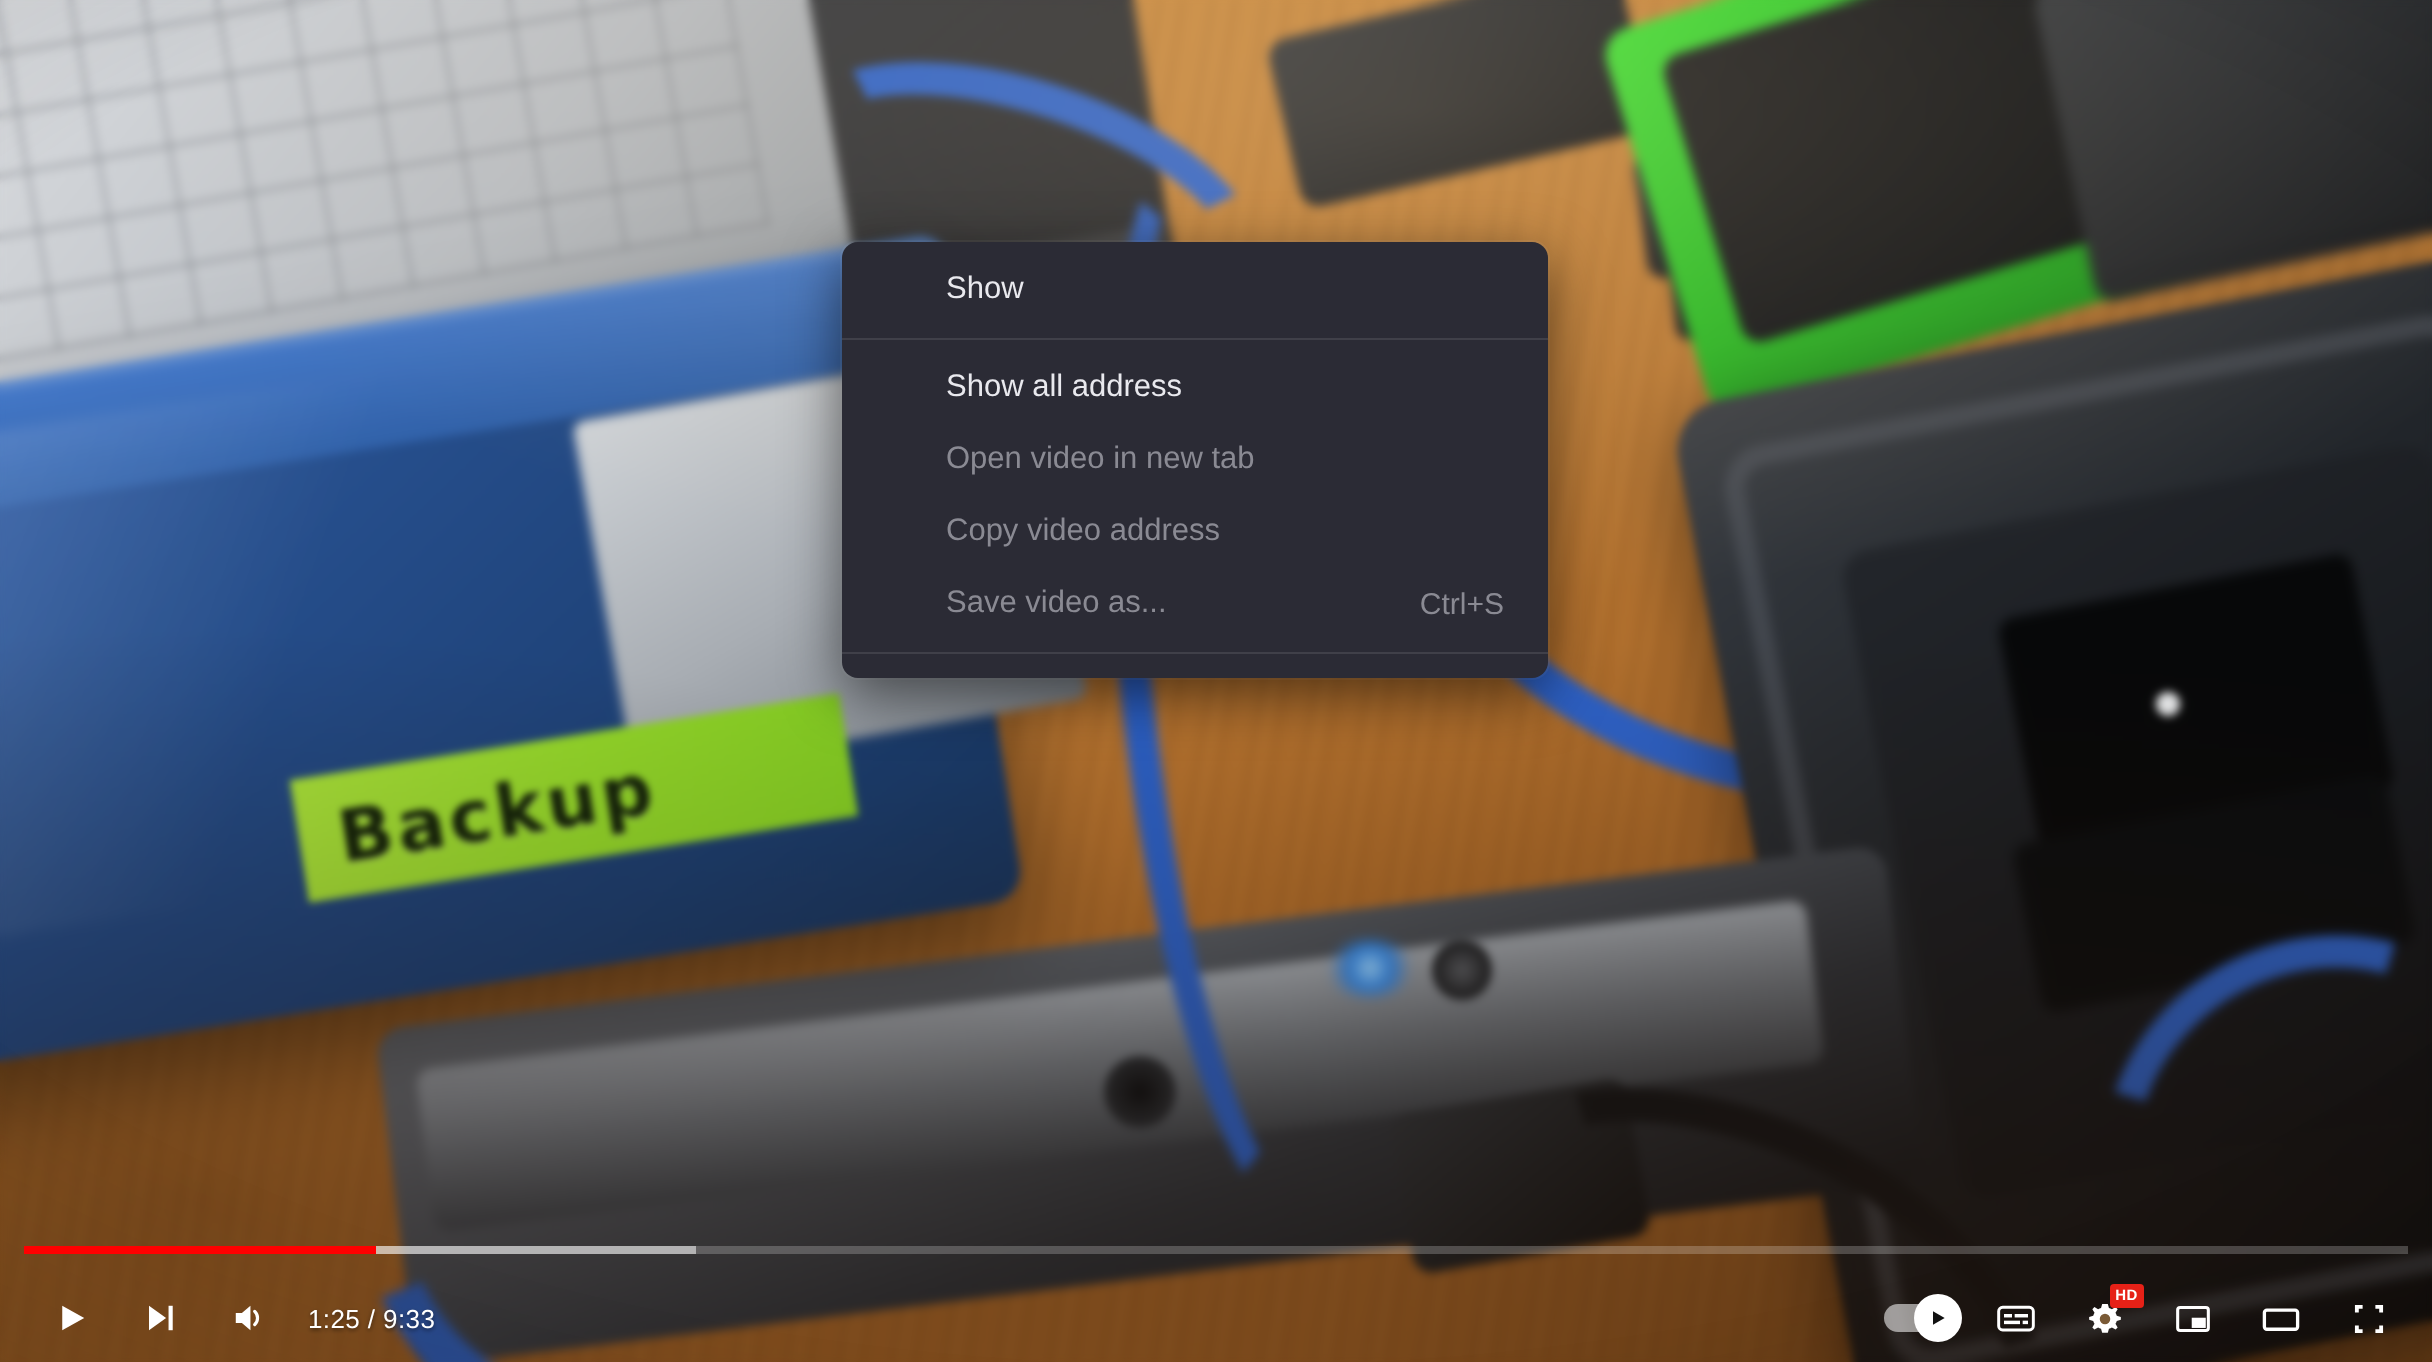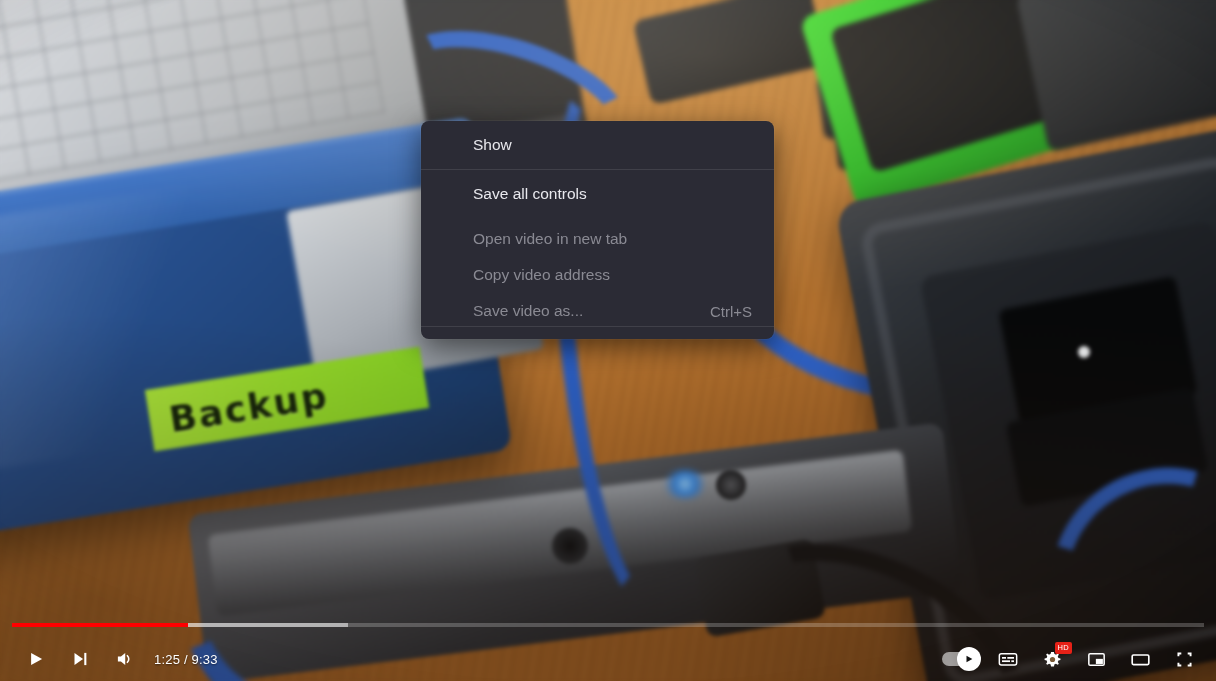--- a/index.html
+++ b/index.html
@@ -367,21 +367,21 @@
     position: relative;
     height: 36px;
     display: flex;
     align-items: center;
     padding: 0 22px 0 52px;
     color: #e9e9ee;
     font-size: 15.5px;
     white-space: nowrap;
     cursor: default;
   }
-  .menu-item.disabled { color: #8a8a93; align-items: flex-end; }
+  .menu-item.disabled { color: #8a8a93; }
   .menu-item.highlight { background: #444447; }
   .menu-item .shortcut {
     margin-left: auto;
     color: #8a8a93;
     font-size: 15px;
   }
   .menu-sep {
     height: 1px;
     background: rgba(255,255,255,.10);
     margin: 6px 0;
@@ -458,21 +458,21 @@
     background: #fff;
     display: flex; align-items: center; justify-content: center;
   }
   .toggle-knob svg { fill: #111; }
   .hd-badge {
     position: absolute;
     top: 5px; right: 2px;
     background: #e62117;
     color: #fff;
     font-size: 7.5px;
-    font-weight: 400;
+    font-weight: 700;
     line-height: 1;
     padding: 2px 3px 2px 3px;
     border-radius: 2px;
     letter-spacing: .3px;
   }
 </style>
 </head>
 <body>
 
 <div id="player">
@@ -527,21 +527,21 @@
     <div class="vignette"></div>
   </div>
 
   <div id="context-menu">
     <div id="menu-items">
         <div class="menu-item">
           <span>Show</span>
         </div>
         <div class="menu-sep"></div>
         <div class="menu-item">
-          <span>Save all controls</span>
+          <span>Show all address</span>
         </div>
         <div class="menu-item disabled">
           <span>Open video in new tab</span>
         </div>
         <div class="menu-item disabled">
           <span>Copy video address</span>
         </div>
         <div class="menu-item disabled">
           <span>Save video as...</span>
           <span class="shortcut">Ctrl+S</span>

